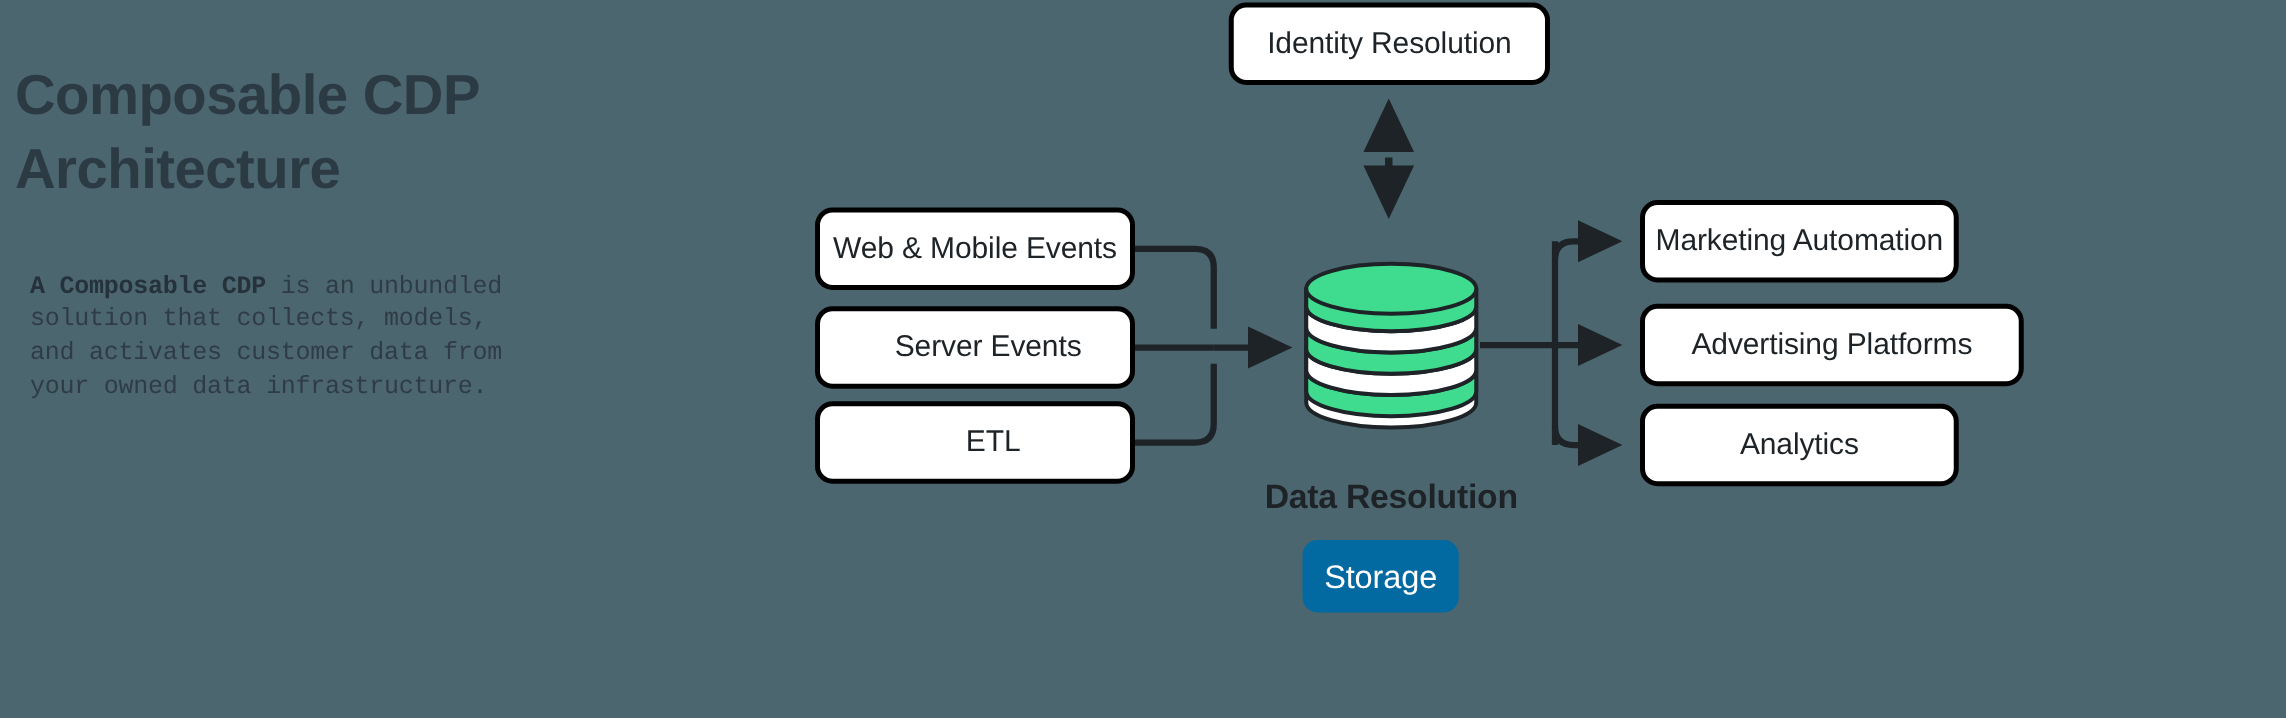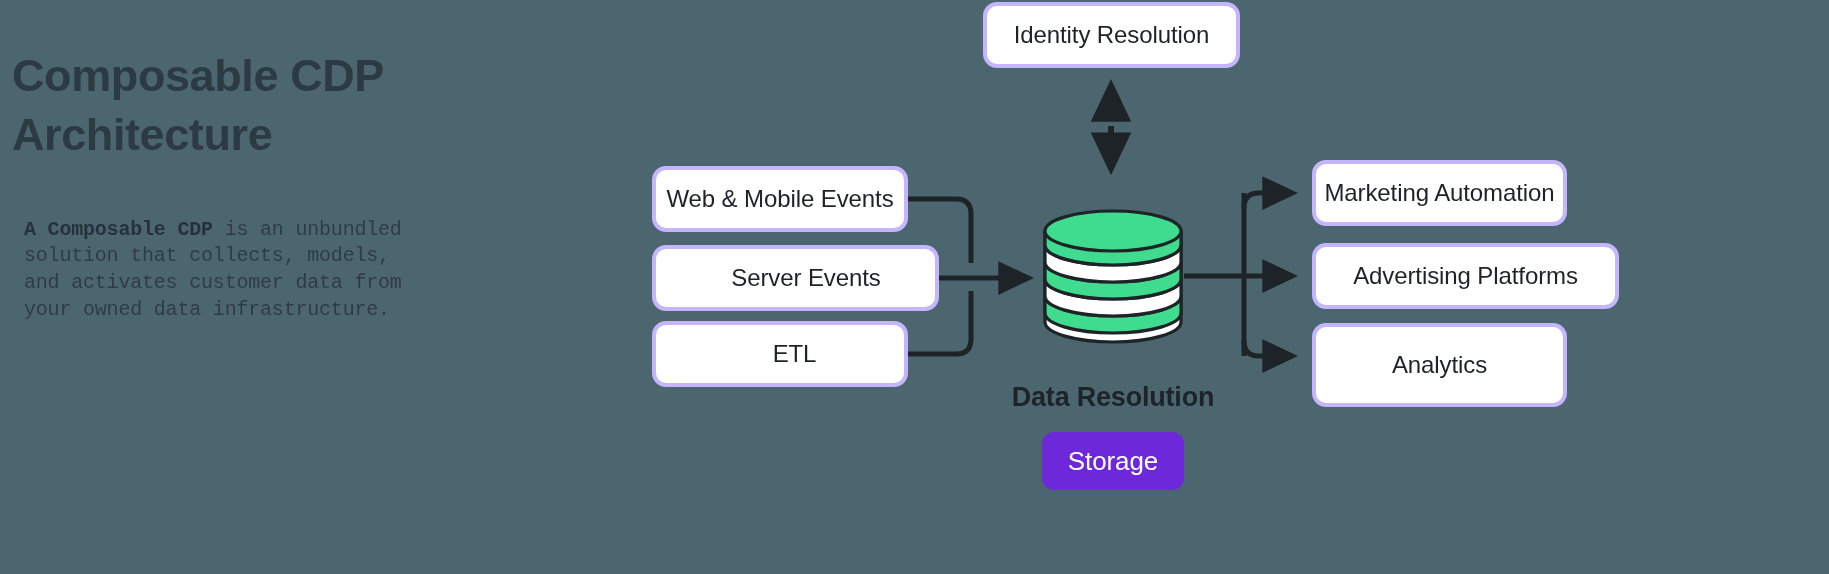--- a/index.html
+++ b/index.html
@@ -52,45 +52,45 @@
   .blurb b {
     font-weight: 700;
     color: #26323b;
   }
 
   
   .node {
     position: absolute;
     box-sizing: border-box;
     background: #ffffff;
-    border: 4px solid #c4b5fd;
+    border: 4px solid #000000;
     border-radius: 14px;
     display: flex;
     align-items: center;
     justify-content: center;
     color: #1d2327;
     font-size: 24px;
     font-weight: 400;
     letter-spacing: -0.1px;
     text-align: center;
     font-family: "Liberation Sans", sans-serif;
   }
 
   
   .n-web    { left: 652px;  top: 166px; width: 256px; height: 66px; }
-  .n-server { left: 652px;  top: 245px; width: 287px; height: 66px; padding-left: 21px; }
+  .n-server { left: 652px;  top: 245px; width: 256px; height: 66px; padding-left: 21px; }
   .n-etl    { left: 652px;  top: 321px; width: 256px; height: 66px; padding-left: 29px; }
 
   
   .n-identity { left: 983px; top: 2px; width: 257px; height: 66px; }
 
   
   .n-marketing { left: 1312px; top: 160px; width: 255px; height: 66px; }
   .n-ads       { left: 1312px; top: 243px; width: 307px; height: 66px; }
-  .n-analytics { left: 1312px; top: 323px; width: 255px; height: 84px; }
+  .n-analytics { left: 1312px; top: 323px; width: 255px; height: 66px; }
 
   
   #cylinder {
     position: absolute;
     left: 1043px;
     top: 200px;
     width: 140px;
     height: 154px;
   }
 
@@ -104,24 +104,24 @@
     font-size: 27px;
     font-weight: 700;
     letter-spacing: -0.2px;
     color: #1d2327;
     font-family: "Liberation Sans", sans-serif;
   }
   .storage-pill {
     position: absolute;
     left: 1042px;
     top: 432px;
-    width: 142px;
+    width: 125px;
     height: 58px;
     box-sizing: border-box;
-    background: #6d28d9;
+    background: #0369a1;
     border-radius: 12px;
     display: flex;
     align-items: center;
     justify-content: center;
     color: #ffffff;
     font-size: 26px;
     font-weight: 400;
     letter-spacing: -0.1px;
     font-family: "Liberation Sans", sans-serif;
   }

